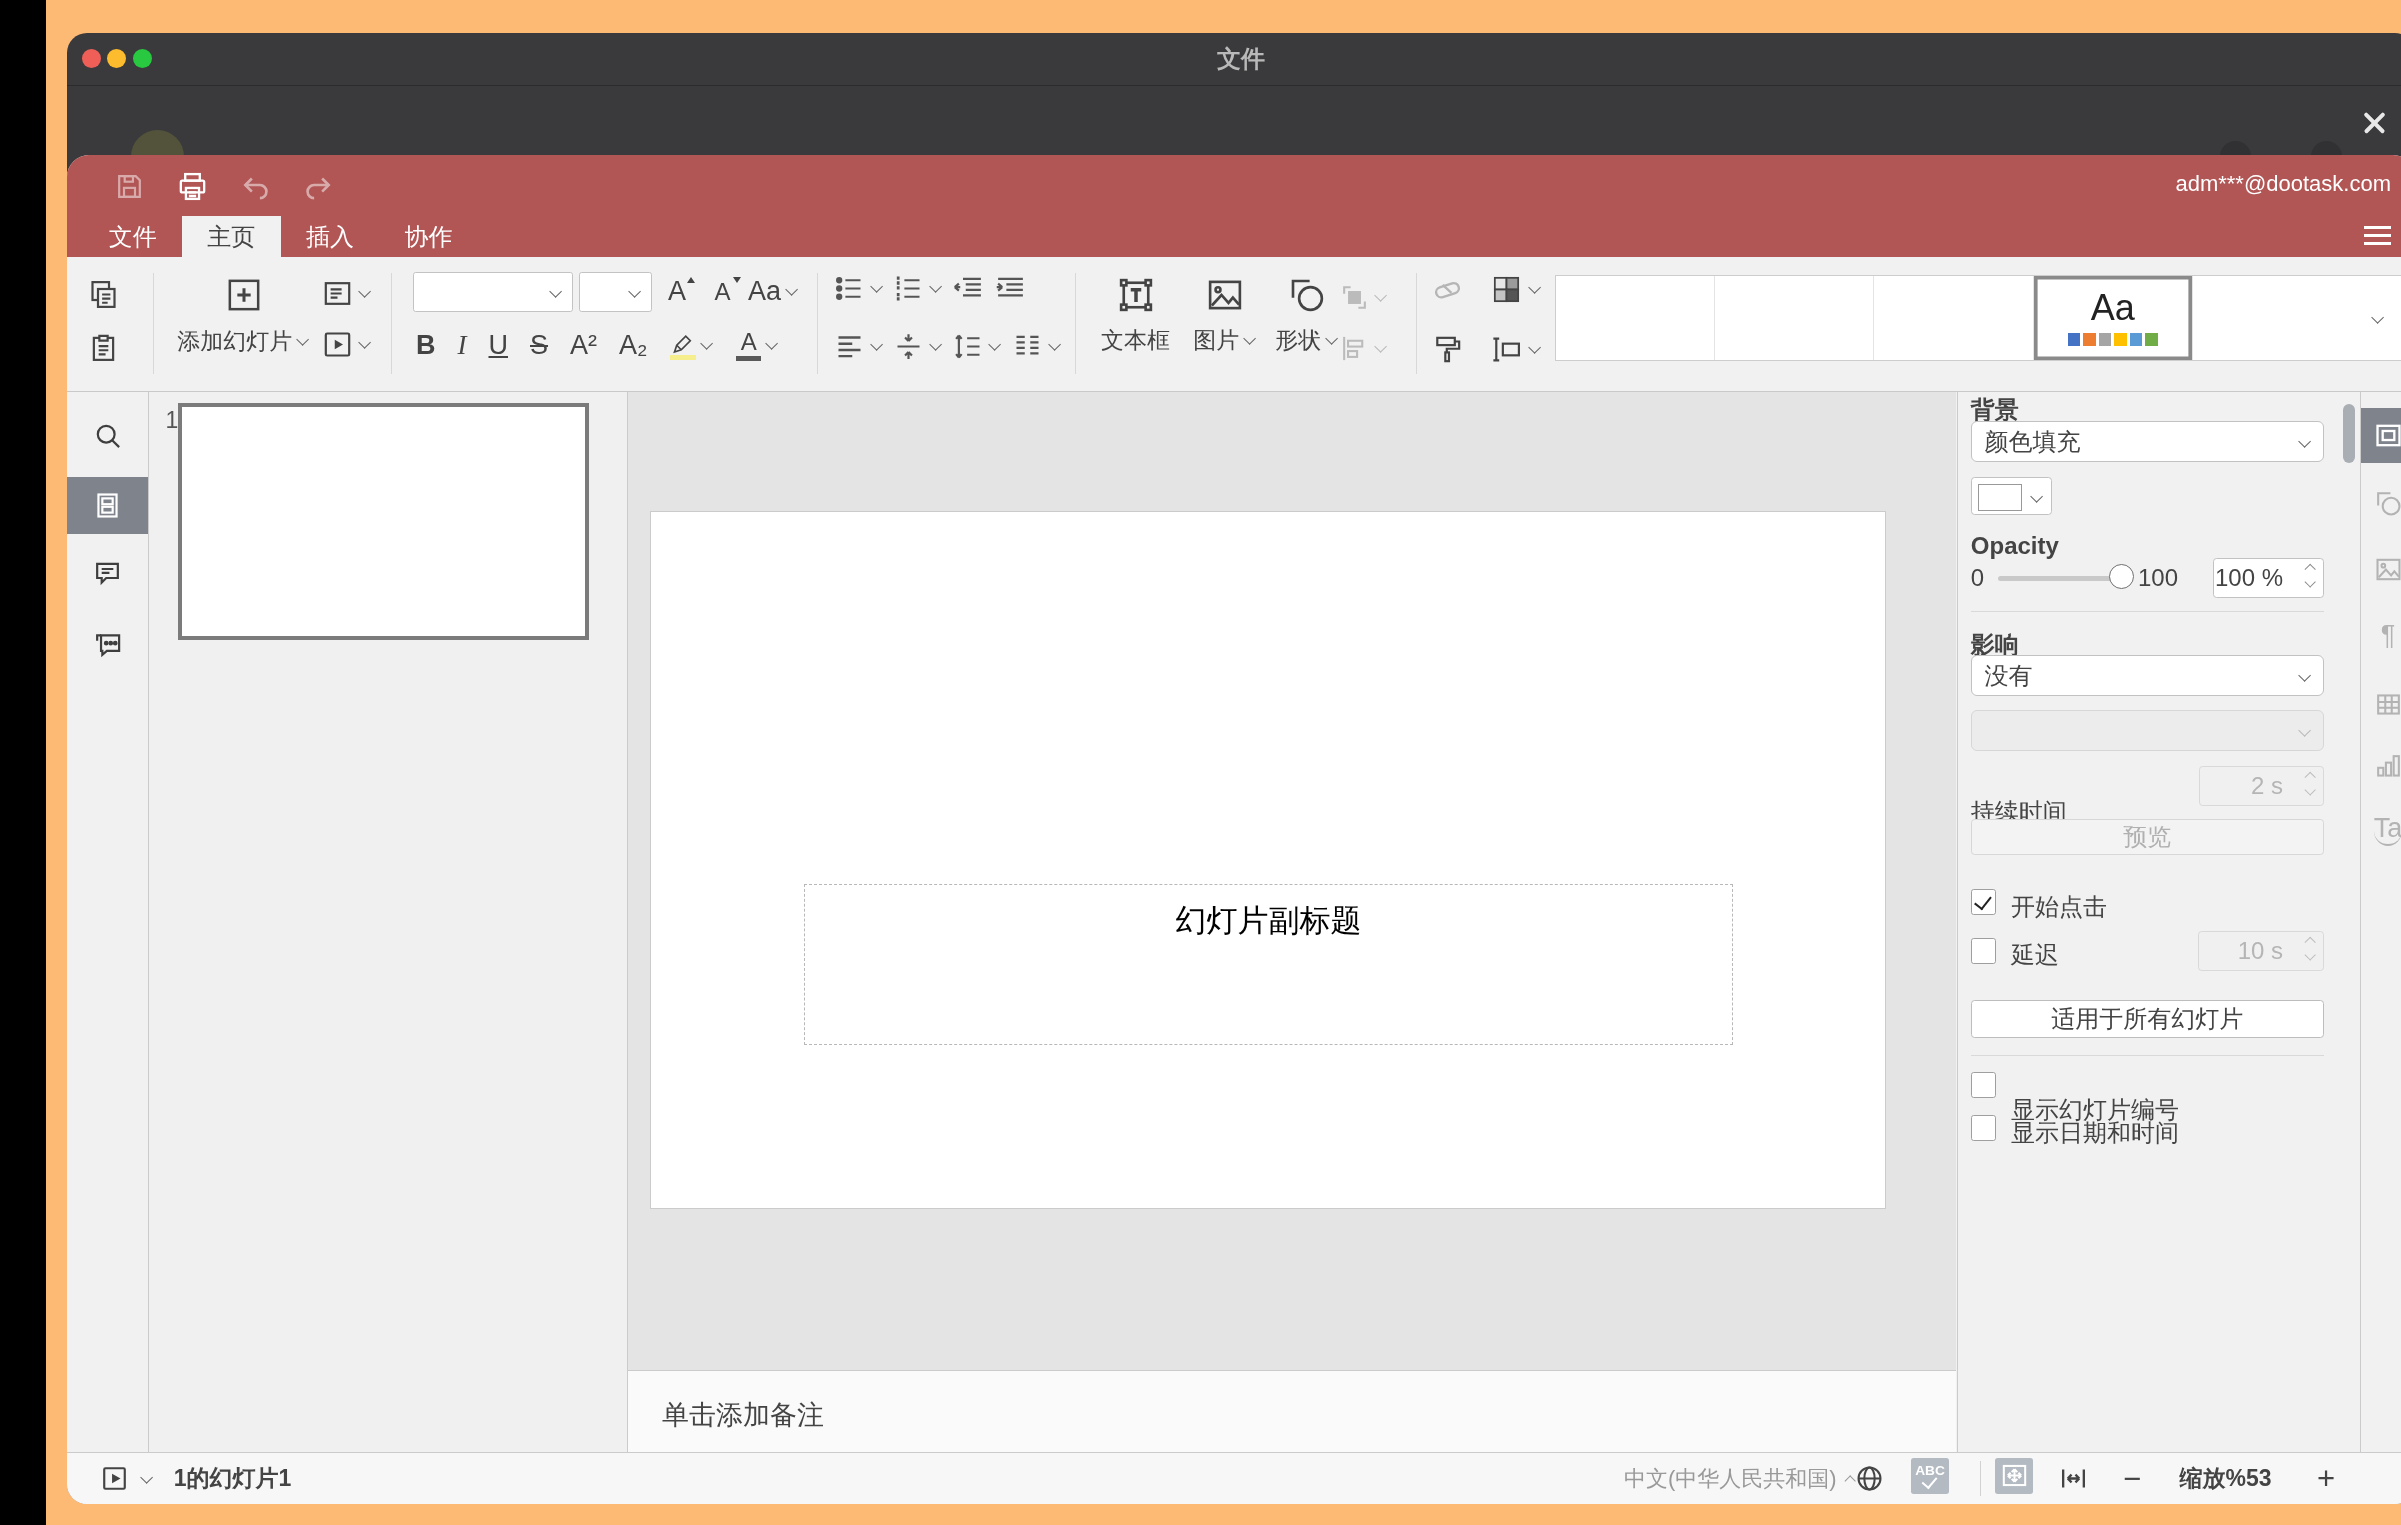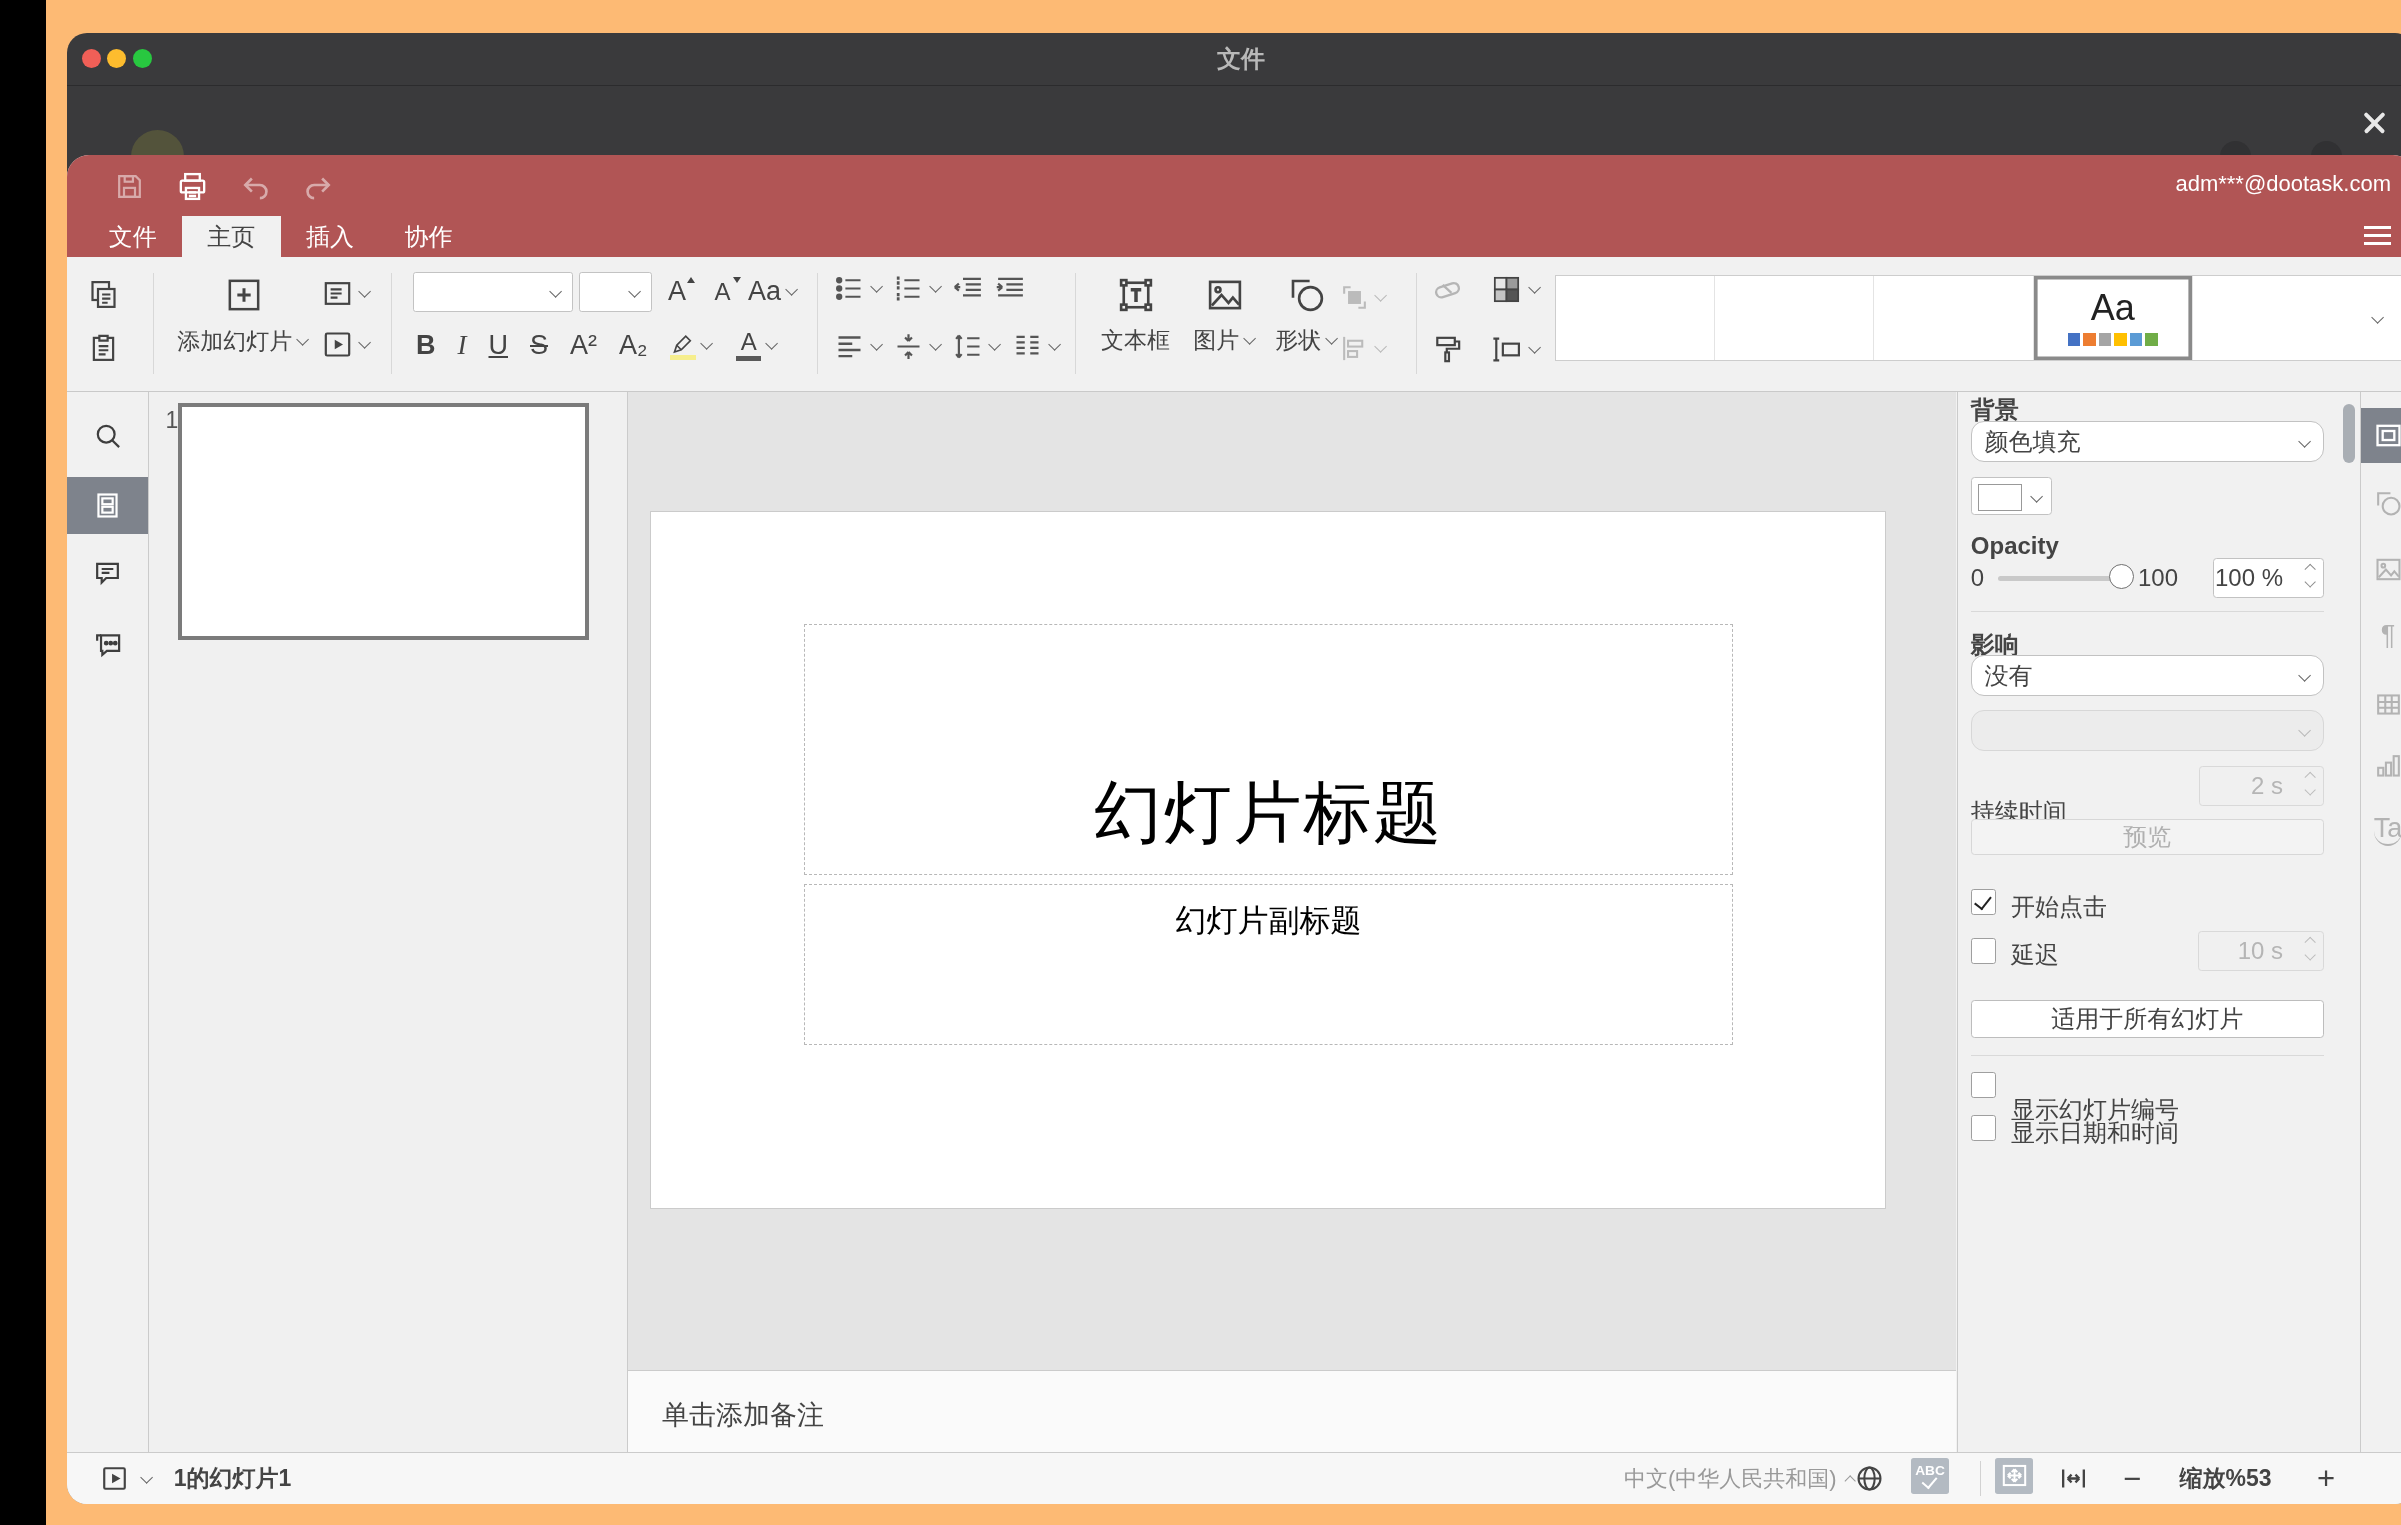--- a/index.html
+++ b/index.html
@@ -71,21 +71,21 @@
   .ph.s{top:372px;height:161px;align-items:flex-start;padding-top:14.6px;}
   .title-text{font-size:68px;color:#000;letter-spacing:1.8px;}
   .subtitle-text{font-size:31px;color:#000;}
   .notes{position:absolute;left:561px;top:978px;width:1328px;height:88px;background:#fafafa;
          border-top:0.9px solid #cbcbcb;display:flex;align-items:center;box-sizing:border-box;cursor:text;}
   .notes-text{margin-left:34px;font-size:27px;color:#444;}
   
   .right-panel{position:absolute;left:1890px;top:0;width:403px;height:100%;background:#f1f1f1;border-left:0.9px solid #cbcbcb;box-sizing:border-box;}
   .plabel{position:absolute;left:12.8px;font-size:24px;color:#444;font-weight:700;}
   .plabel2{position:absolute;left:12.8px;font-size:24px;color:#444;}
-  .select{position:absolute;left:12.8px;width:353px;height:41px;background:#fff;border:0.9px solid #c2c2c2;border-radius:13px;
+  .select{position:absolute;left:12.8px;width:353px;height:41px;background:#fff;border:0.9px solid #c2c2c2;border-radius:6px;
           line-height:39px;padding-left:12.8px;font-size:24px;color:#444;box-sizing:border-box;cursor:pointer;}
   .select .chev{position:absolute;right:11px;top:14.6px;}
   .select.disabled{background:#ececec;border-color:#d7d7d7;cursor:default;}
   .spinner{position:absolute;height:40px;background:#fff;border:0.9px solid #c2c2c2;border-radius:3.6px;font-size:24px;color:#444;
            display:flex;align-items:center;justify-content:flex-end;padding-right:40px;box-sizing:border-box;}
   .spinner.disabled{background:#f0f0f0;color:#b5b5b5;border-color:#d9d9d9;}
   .spin-ar{position:absolute;right:9px;top:5.5px;display:flex;flex-direction:column;gap:5.5px;}
   .spin-ar i{width:7.3px;height:7.3px;border-right:1.8px solid #8c8c8c;border-bottom:1.8px solid #8c8c8c;display:block;}
   .spin-ar i.up{transform:rotate(-135deg)}.spin-ar i.dn{transform:rotate(45deg)}
   .check{position:absolute;left:12.8px;width:25.5px;height:25.5px;background:#fff;border:0.9px solid #9f9f9f;border-radius:2.7px;box-sizing:border-box;cursor:pointer;}
@@ -506,23 +506,20 @@
           </div>
         </div>
 
         <div class="thumb-panel">
           <div class="thumb-num">1</div>
           <div class="thumb"></div>
         </div>
 
         <div class="canvas">
           <div class="slide">
-            <div class="ph t">
-              <span class="title-text">幻灯片标题</span>
-            </div>
             <div class="ph s">
               <span class="subtitle-text">幻灯片副标题</span>
             </div>
           </div>
         </div>
 
         <div class="notes">
           <span class="notes-text">单击添加备注</span>
         </div>
 

